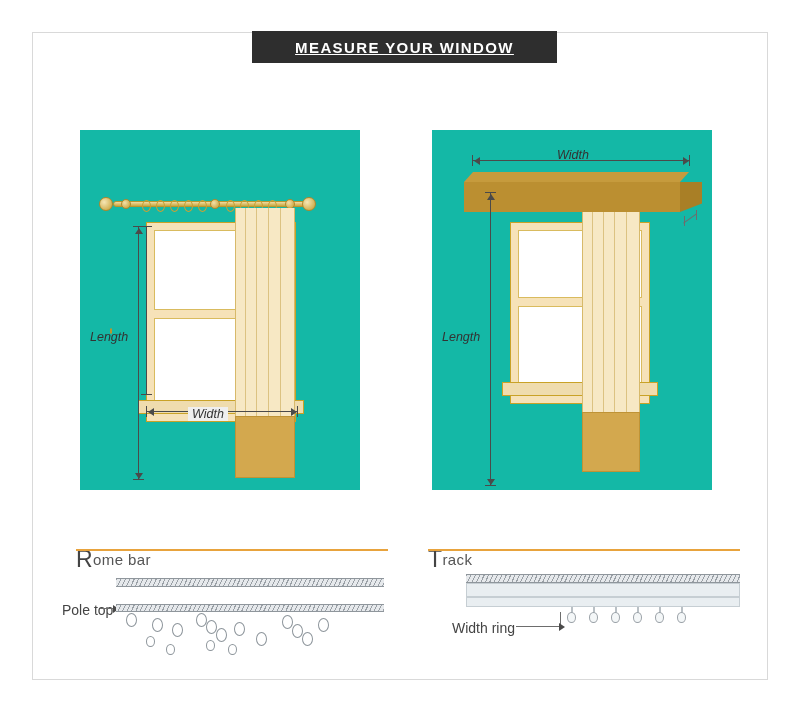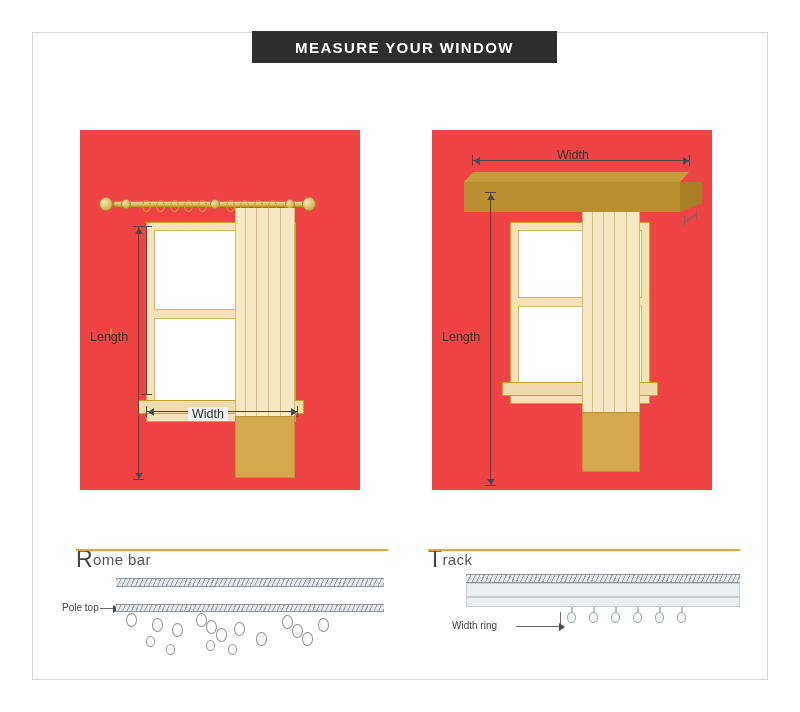--- a/index.html
+++ b/index.html
@@ -35,25 +35,27 @@
     width: 305px;
     height: 32px;
     background: #2e2e2e;
     color: #ffffff;
     display: flex;
     align-items: center;
     justify-content: center;
     letter-spacing: 1.4px;
     font-size: 15px;
     font-weight: bold;
+    text-decoration: underline;
   }
   
   .panel {
     position: absolute;
-    background: #ef4444;
+    background: #14b8a6;
+    font-style: italic;
   }
   #panel-left  { left: 80px;  top: 130px; width: 280px; height: 360px; }
   #panel-right { left: 432px; top: 130px; width: 280px; height: 360px; }
 
   
   .lbl {
     position: absolute;
     font-size: 12.5px;
     color: #333333;
     white-space: nowrap;
@@ -190,21 +192,21 @@
     border-top: 1px solid #8f969c;
     border-bottom: 1px solid #8f969c;
   }
   .rail-plate {
     position: absolute;
     background: #e9eef1;
     border: 1px solid #c6ced3;
   }
   .small-note {
     position: absolute;
-    font-size: 10px;
+    font-size: 14px;
     color: #444444;
     white-space: nowrap;
   }
   .leader {
     position: absolute;
     height: 1px;
     background: #6d6d6d;
   }
   .leader-v {
     position: absolute;

